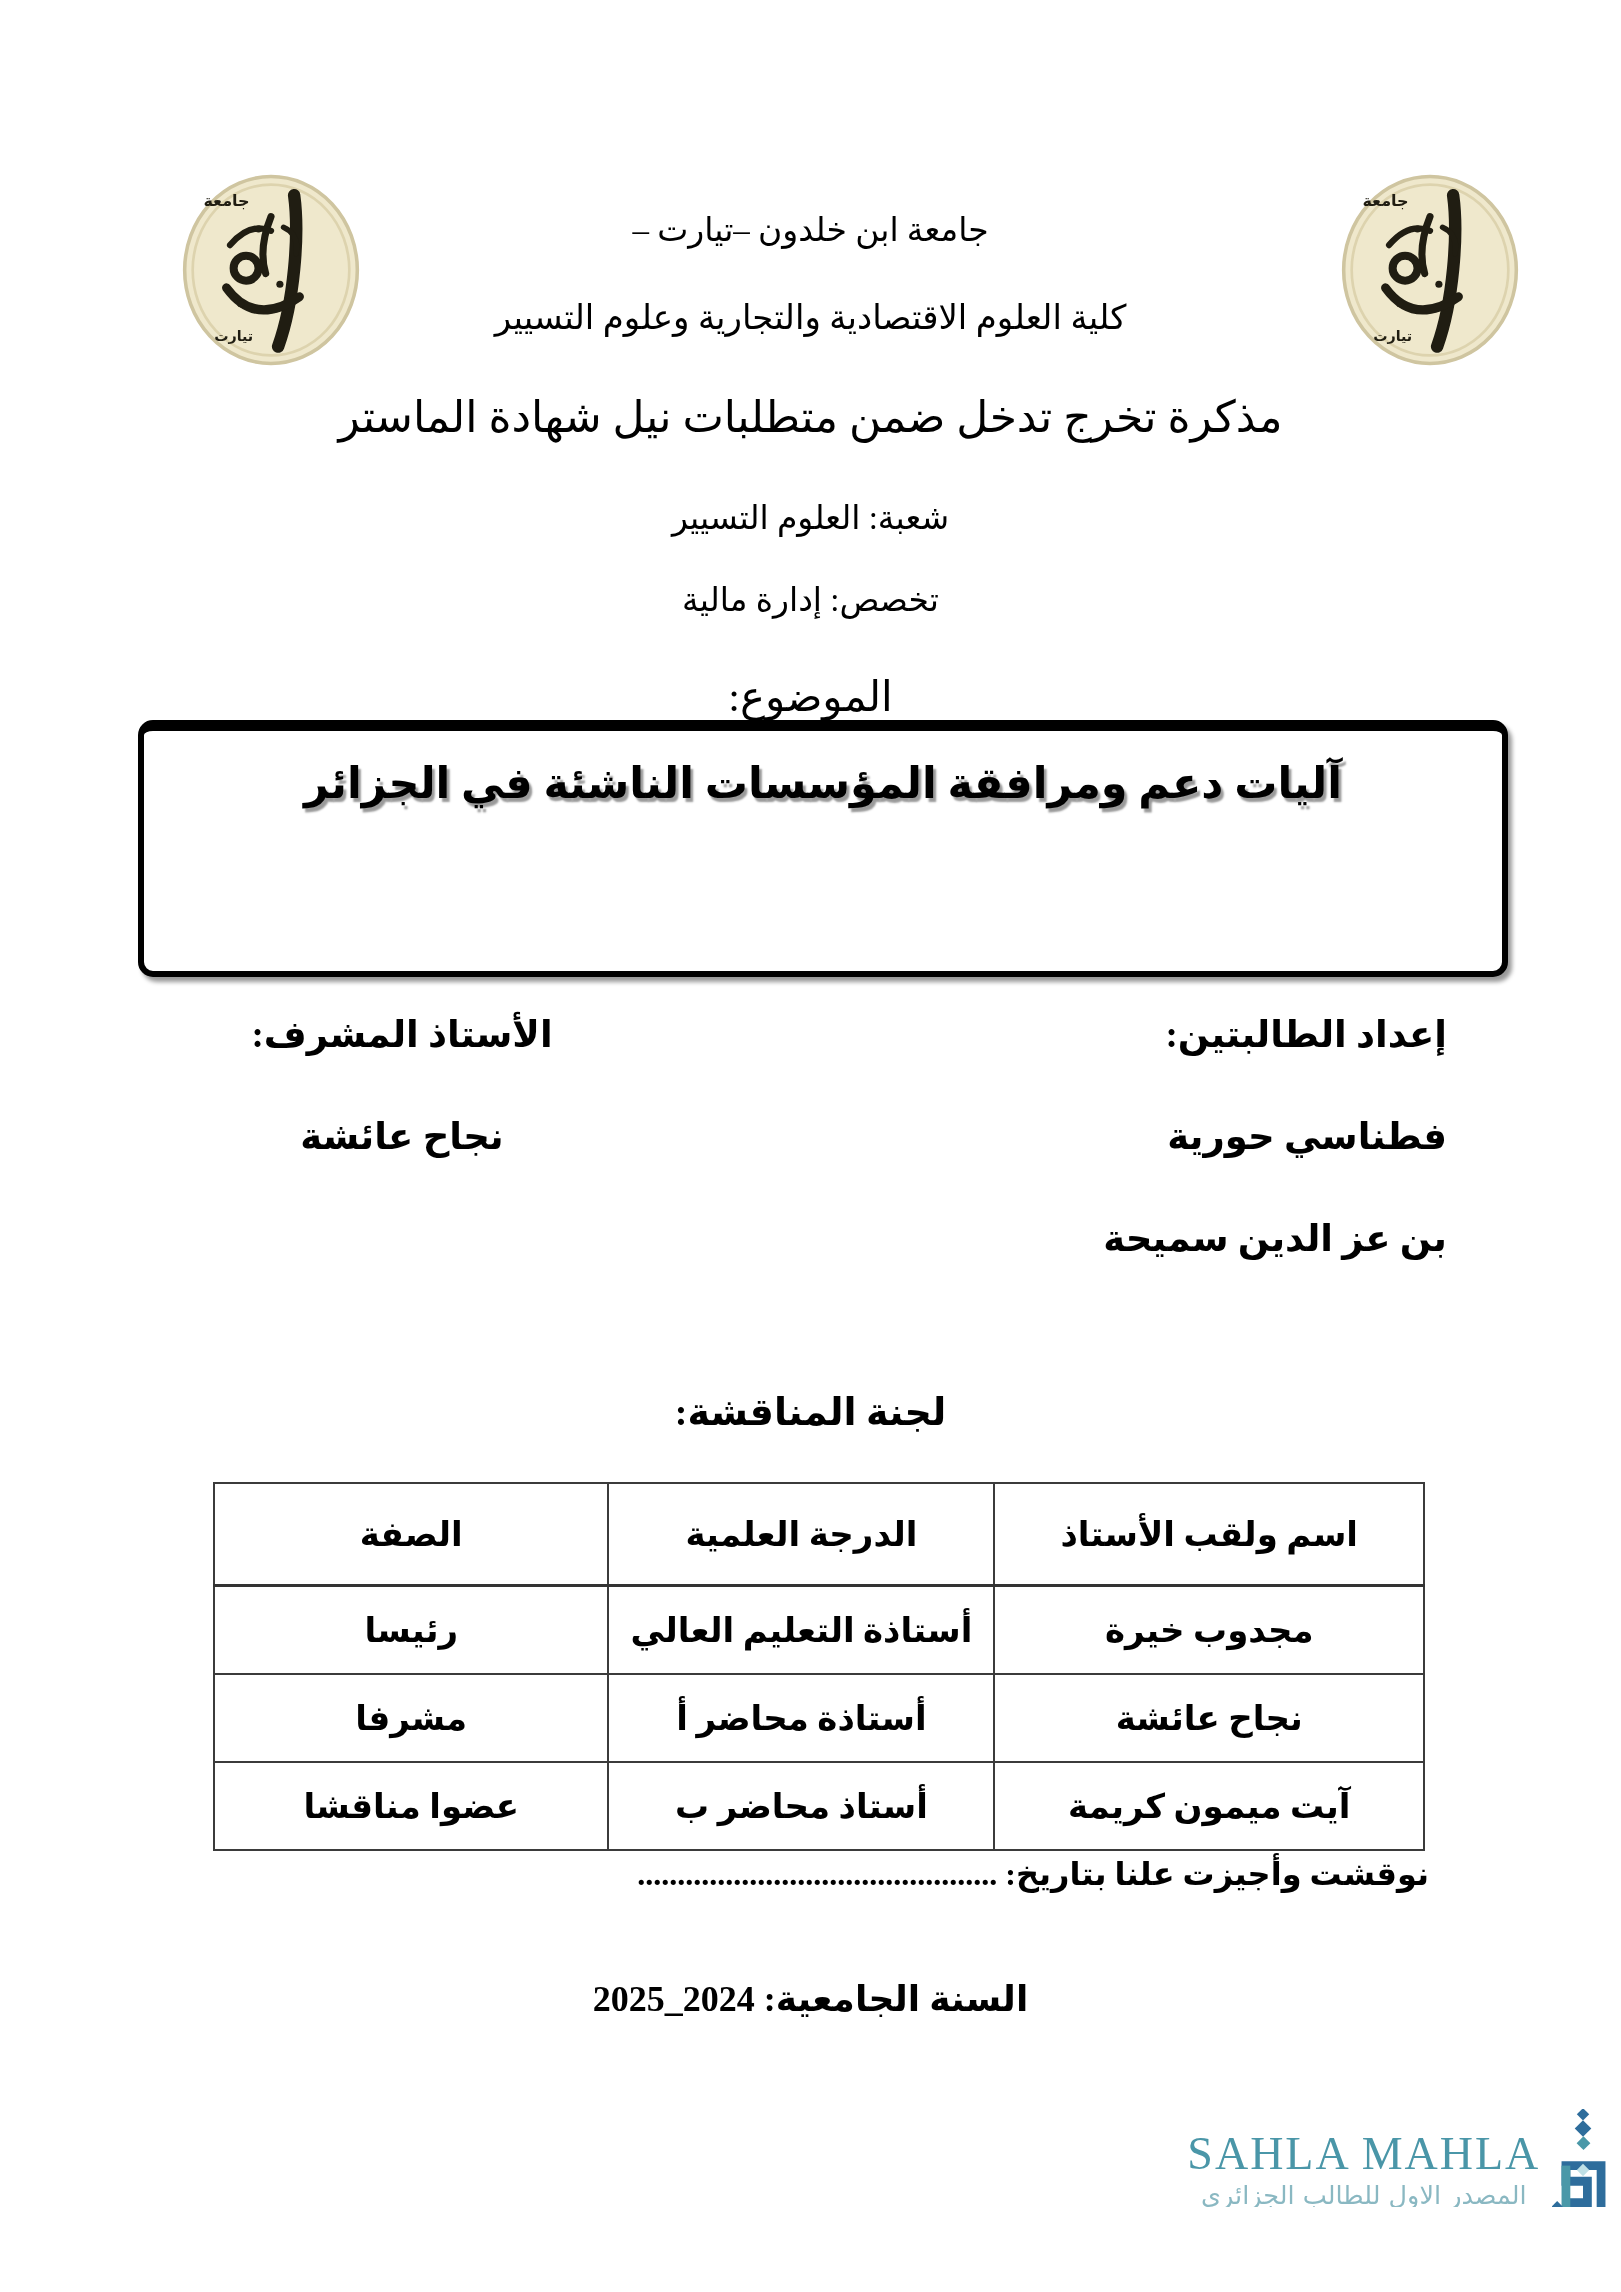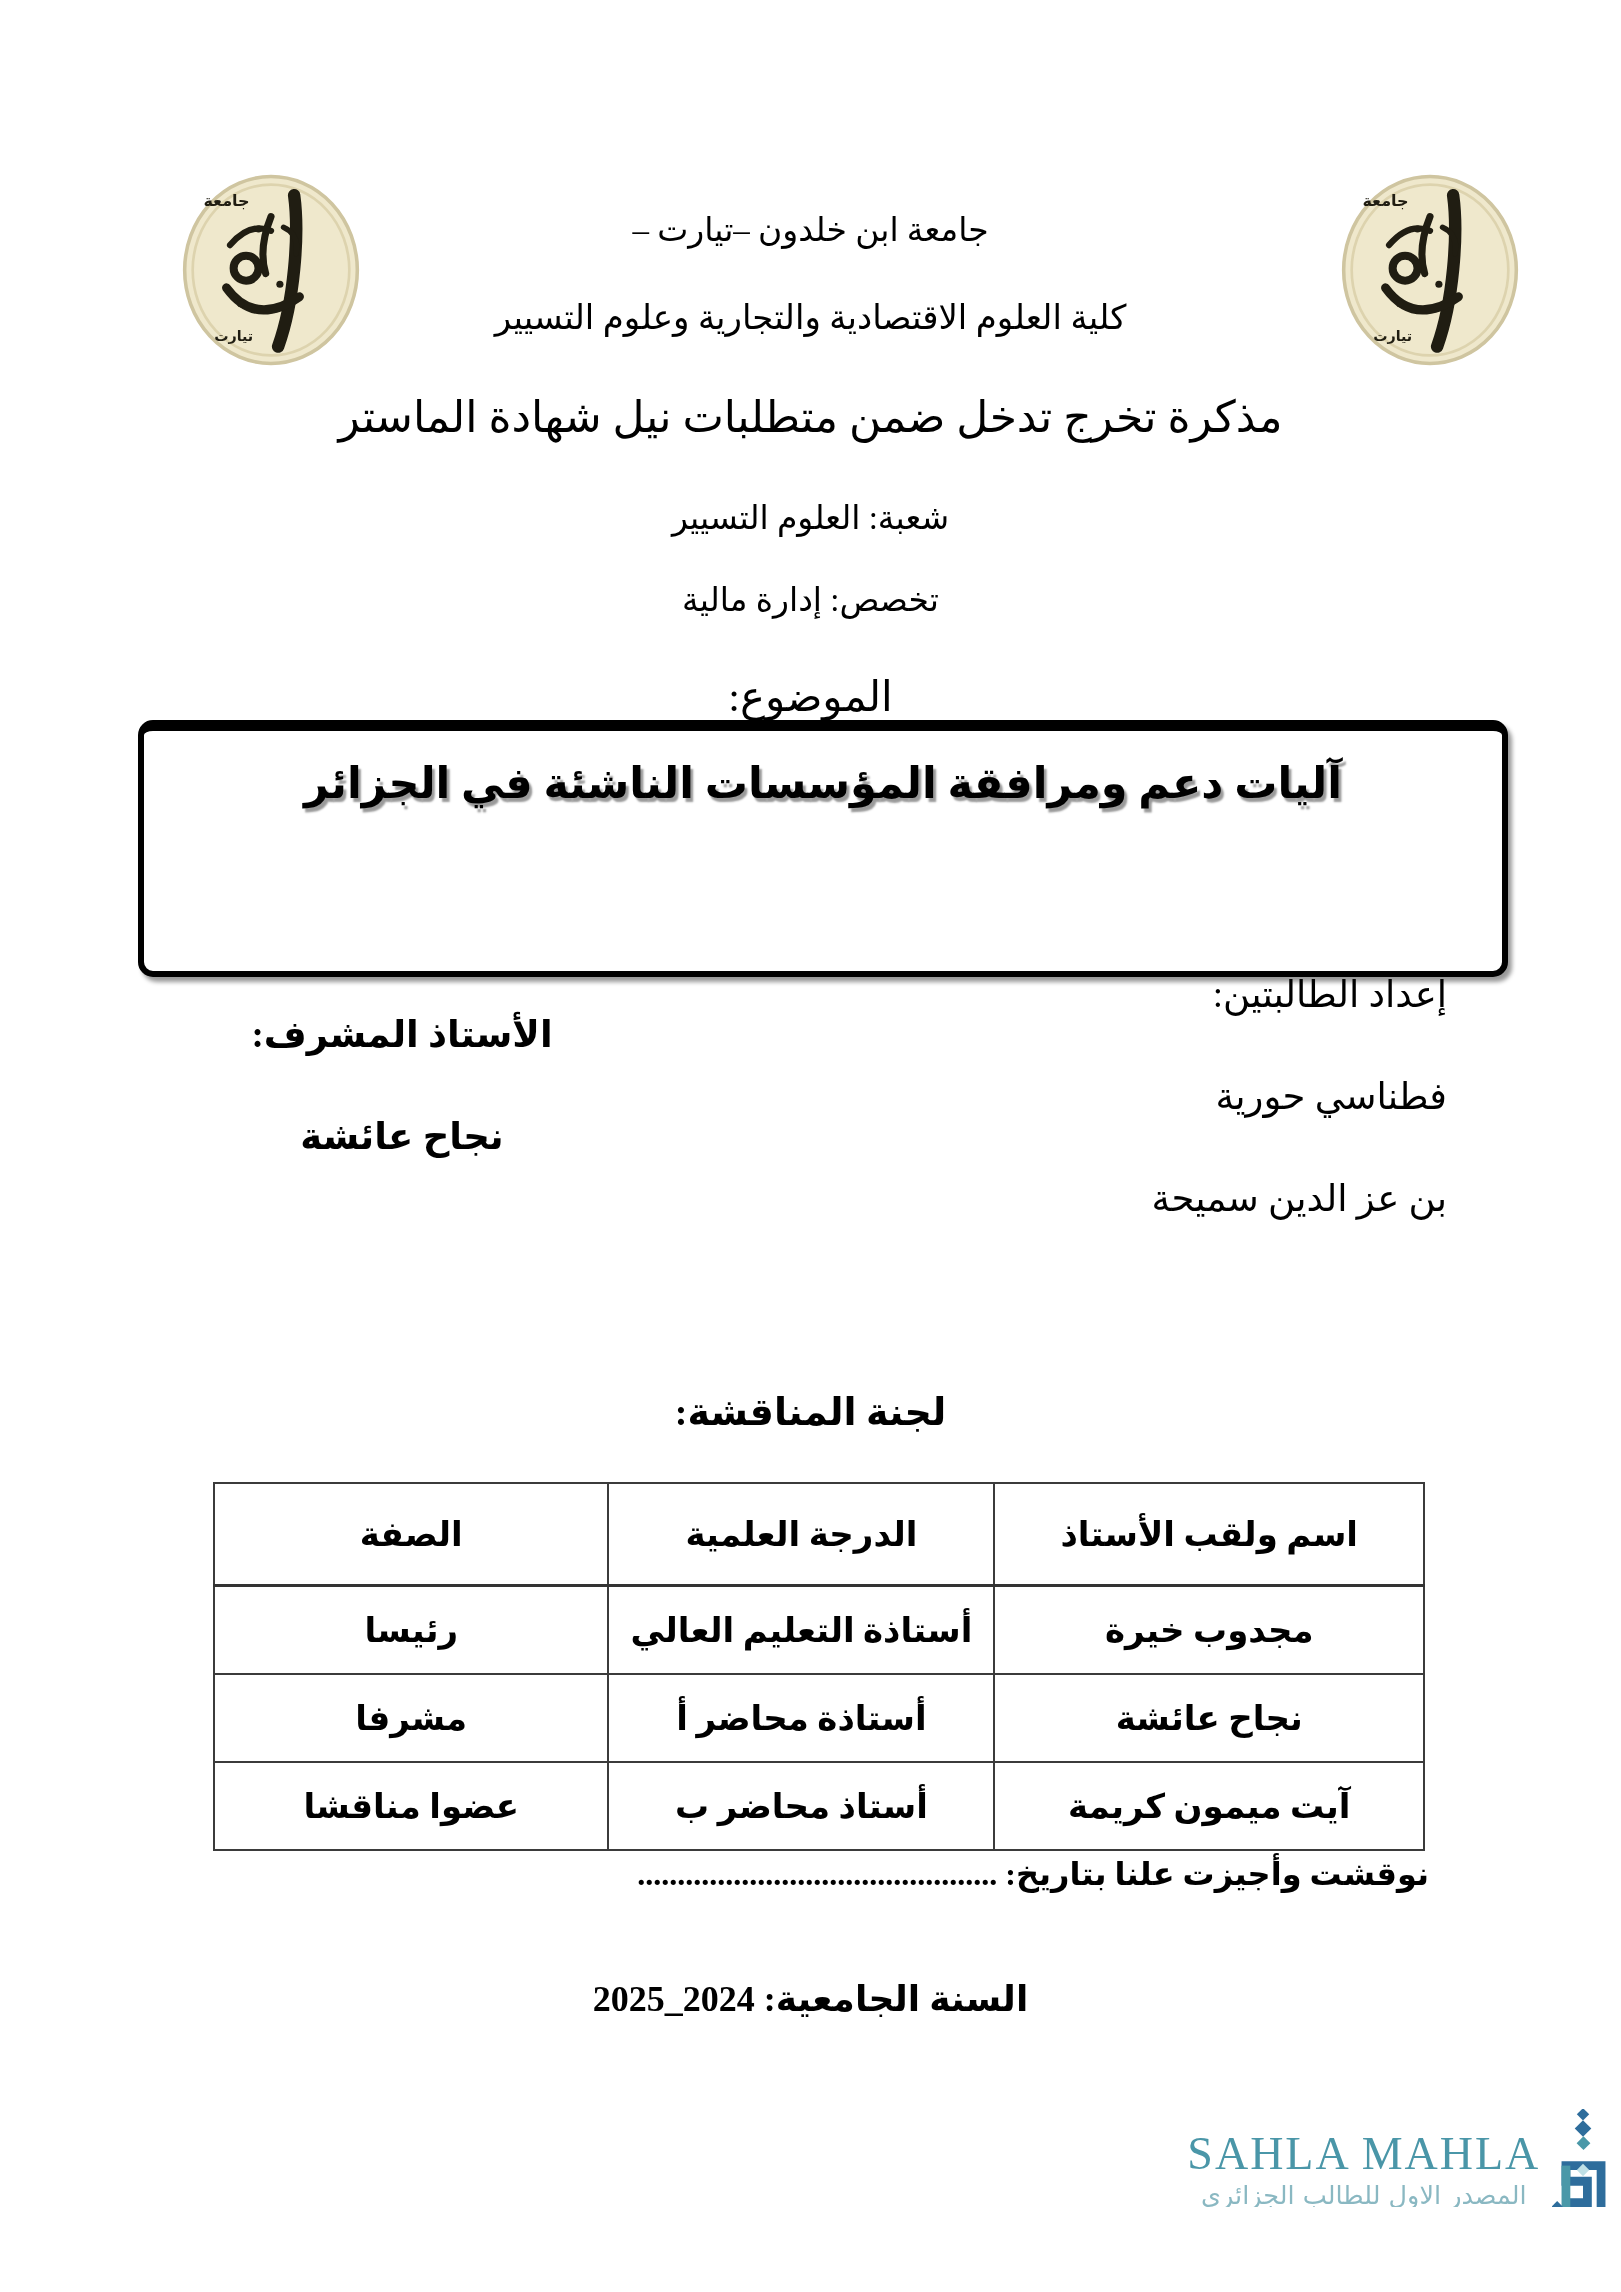--- a/index.html
+++ b/index.html
@@ -32,22 +32,22 @@
     border-radius:15px;
     background:#fff;
     filter:drop-shadow(4.9px 5.9px 2px rgba(0,0,0,0.40));
   }
   .thesis-title{
     margin-top:27.4px;
     text-align:center;font-weight:bold;font-size:43px;
     text-shadow:2.9px 3.9px 2px #9a9a9a;
   }
   .prep-block{
-    position:absolute;top:966px;right:174px;
-    text-align:right;font-weight:normal;font-size:37px;
+    position:absolute;top:1006px;right:174px;
+    text-align:right;font-weight:bold;font-size:37px;
   }
   .prep-block div{height:57px;line-height:57px;margin-bottom:45px;}
   .sup-block{
     position:absolute;top:1006px;left:211px;width:382px;
     text-align:center;font-weight:bold;font-size:37px;
   }
   .sup-block div{height:57px;line-height:57px;margin-bottom:45px;}
   .committee-heading{
     position:absolute;left:137px;width:1347px;top:1390px;
     text-align:center;font-weight:bold;font-size:38px;

